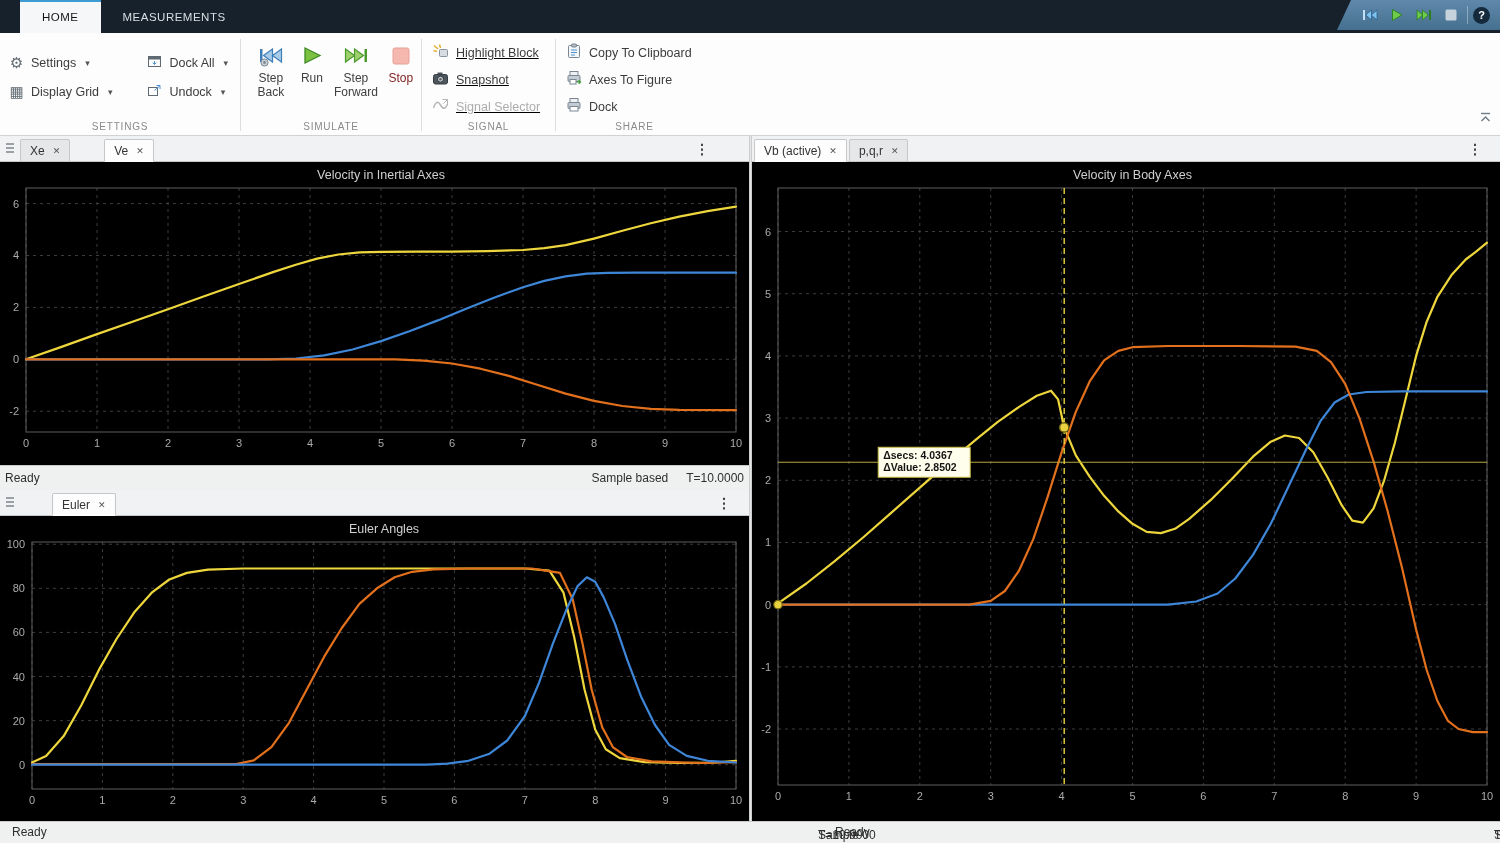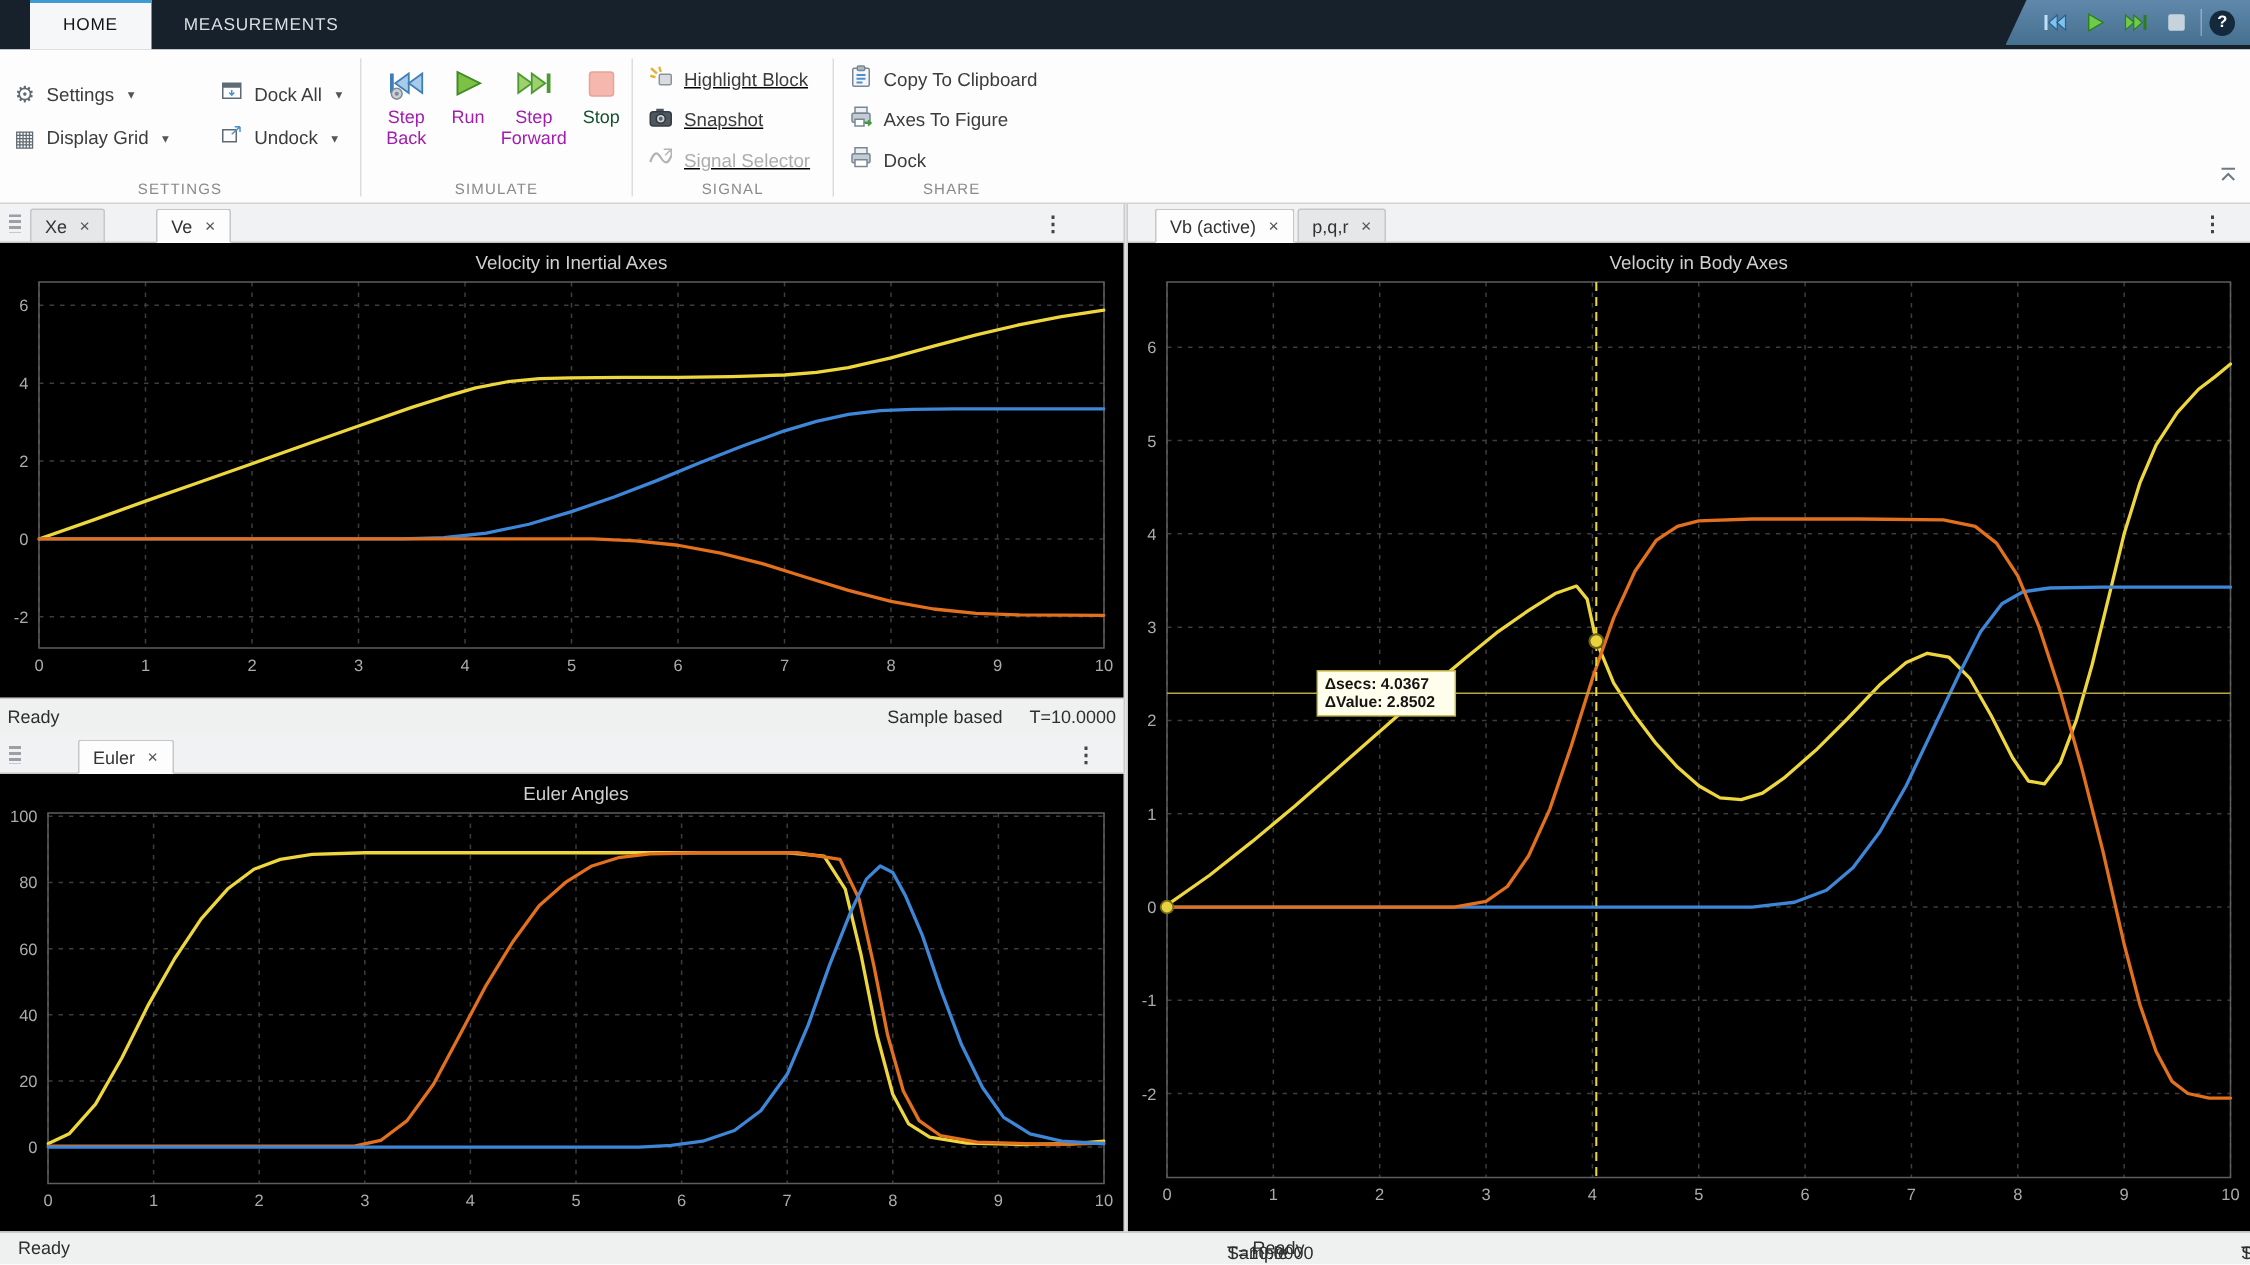--- a/index.html
+++ b/index.html
@@ -34,23 +34,23 @@
   .vsep { width:1px; background:#DDDDDD; margin:6px 0 4px; }
   .rg-settings { width:240px; }
   .settings-grid { display:grid; grid-template-columns:auto auto;
                    column-gap:22px; row-gap:2px; padding:16px 0 0 8px; }
   .ribbon-item { display:flex; align-items:center; gap:6px; height:27px;
                  font-size:12.5px; color:#3C3C3C; cursor:pointer; white-space:nowrap; }
   .ribbon-item .glyph { font-size:15px; color:#5F6A72; width:17px; text-align:center; }
   .caret { font-size:9px; color:#555; margin-left:3px; }
   .rg-simulate { width:180px; display:flex; gap:4px; padding:8px 4px 0 8px; }
   .bigbtn { display:flex; flex-direction:column; align-items:center; cursor:pointer;
-            font-size:12px; color:#a21caf; text-align:center; line-height:14px; }
+            font-size:12px; color:#404040; text-align:center; line-height:14px; }
   .bigbtn .bicon { height:30px; display:flex; align-items:center; justify-content:center; }
-  .bigbtn.disabled { color:#14532d; cursor:default; }
+  .bigbtn.disabled { color:#7f1d1d; cursor:default; }
   .rg-signal { width:133px; padding:6px 0 0 10px;text-decoration:underline; }
   .rg-share  { width:157px; padding:6px 0 0 10px; }
   .rowitem { display:flex; align-items:center; gap:7px; height:27px;
              font-size:12.5px; color:#3C3C3C; white-space:nowrap; cursor:pointer; }
   .rowitem.disabled { color:#ADADAD; cursor:default; }
   .collapse-ribbon { position:absolute; right:8px; bottom:8px; cursor:pointer; }
 
   
   .main { flex:1 1 auto; display:flex; min-height:0; }
   .panel { display:flex; flex-direction:column; min-width:0; }
@@ -428,21 +428,21 @@
               <path d="M32.0 248.7L426.2 248.7L447.4 247.6L468.5 244.8L489.6 237.7L507.2 224.5L524.8 200.2L538.9 167.1L553.0 127.4L567.0 92.2L577.6 70.1L586.8 61.3L595.2 65.7L603.6 81.1L614.9 107.6L626.9 142.9L641.0 180.4L655.0 209.0L669.1 228.9L686.7 239.9L707.8 244.8L736.0 246.5" fill="none" stroke="#3E86D8" stroke-width="2.2" stroke-linejoin="round" stroke-linecap="round"></path>
             </g>
           </svg>
         </div>
     </div>
 
     <div class="vsplit"></div>
 
     <div class="panel right">
       <div class="tabstrip">
-        <div class="doctab active" style="margin-left:16px">
+        <div class="doctab active" style="margin-left:0">
           <span>Vb (active)</span>
           <span class="tab-close">✕</span>
         </div>
         <div class="doctab">
           <span>p,q,r</span>
           <span class="tab-close">✕</span>
         </div>
         <span class="kebab k2">⋮</span>
       </div>
 

